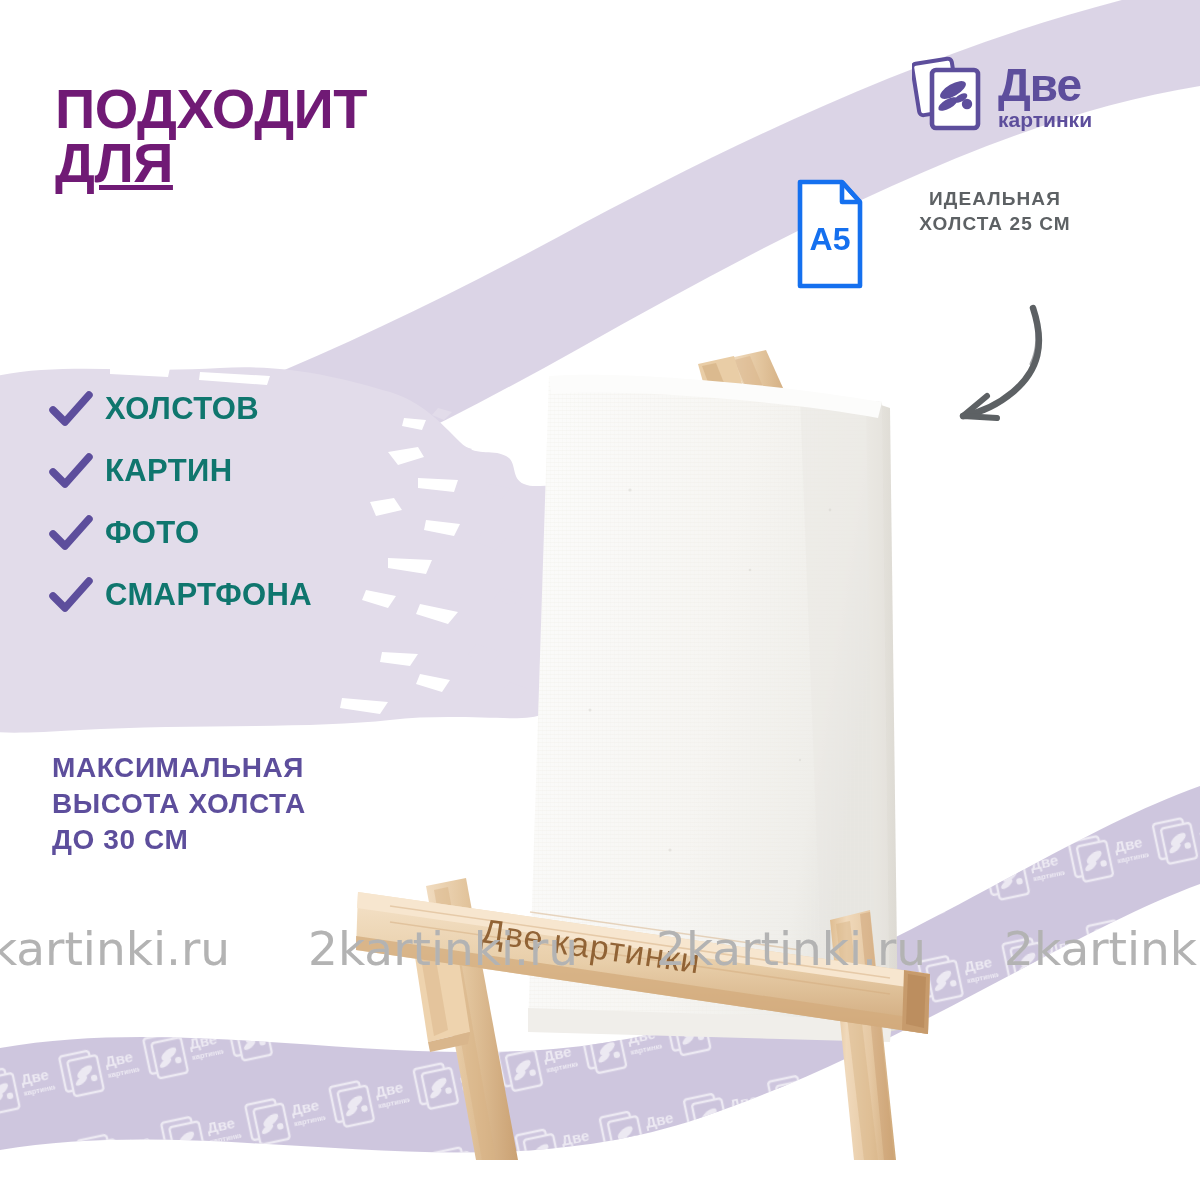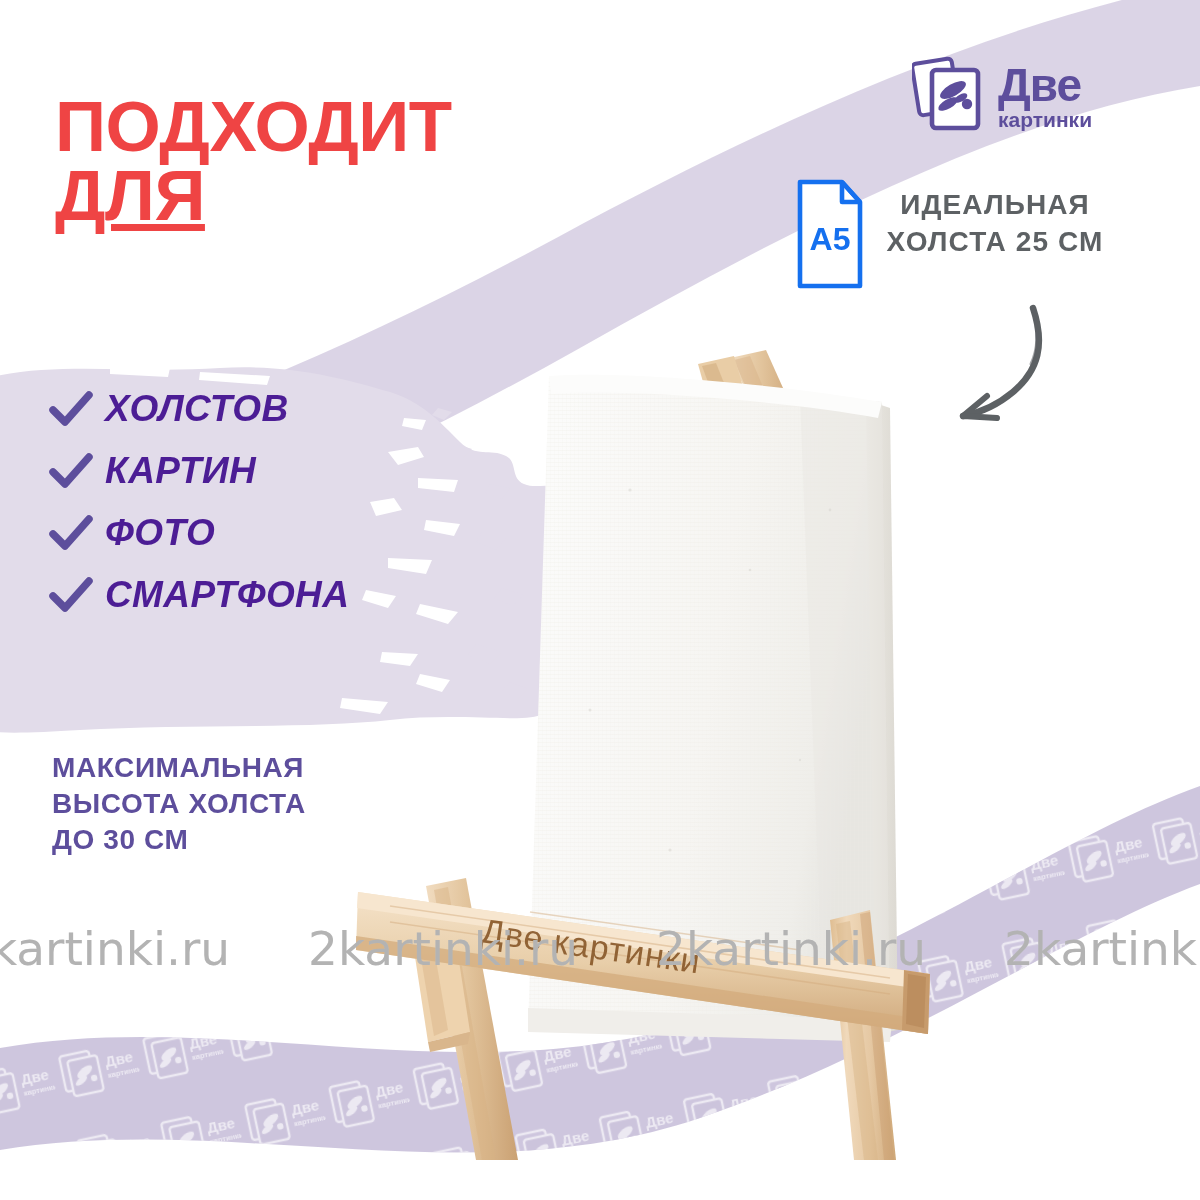--- a/index.html
+++ b/index.html
@@ -13,53 +13,53 @@
 
   
   .swoosh-layer{position:absolute;inset:0;pointer-events:none;}
 
   
   .brush-swatch{position:absolute;left:-10px;top:352px;width:640px;height:390px;}
 
   
   .headline{
     position:absolute;left:55px;top:44px;width:700px;
-    color:#ef4444;font-weight:700;font-size:71px;line-height:0.98;
+    color:#701a75;font-weight:700;font-size:56px;line-height:0.98;
     letter-spacing:-0.5px;text-transform:uppercase;
     font-stretch:condensed;
   }
   .headline .l2{display:block;text-decoration:underline;}
 
   
   .logo{position:absolute;left:912px;top:48px;width:218px;height:96px;display:flex;align-items:center;gap:10px;}
   .logo-mark{width:76px;height:84px;flex:0 0 auto;}
   .logo-word{display:flex;flex-direction:column;justify-content:center;line-height:1;}
   .logo-dve{font-size:46px;font-weight:700;color:#5d4e9c;letter-spacing:-1px;}
   .logo-kartinki{font-size:21px;font-weight:700;color:#5d4e9c;letter-spacing:0px;margin-top:1px;}
 
   
   .a5-badge{position:absolute;left:796px;top:178px;display:flex;align-items:flex-start;gap:22px;}
   .a5-icon{width:68px;height:112px;flex:0 0 auto;}
   .a5-text{
-    color:#5d6164;font-size:28px;font-weight:700;line-height:1.33;
+    color:#5d6164;font-size:19px;font-weight:700;line-height:1.33;
     letter-spacing:1.1px;text-transform:uppercase;text-align:center;padding-top:8px;
     width:218px;
   }
   .a5-text span{display:block;}
 
   
   .arrow-wrap{position:absolute;left:935px;top:292px;width:165px;height:140px;}
 
   
   .feature-list{position:absolute;left:48px;top:378px;width:430px;}
   .feature-row{display:flex;align-items:center;height:62px;}
   .tick{width:46px;height:40px;flex:0 0 auto;margin-right:11px;}
   .feature-label{
-    color:#4c1d95;font-size:37px;font-weight:700;letter-spacing:0.4px;
-    text-transform:uppercase;white-space:nowrap;font-style:italic;
+    color:#0f766e;font-size:31px;font-weight:700;letter-spacing:0.4px;
+    text-transform:uppercase;white-space:nowrap;
   }
 
   
   .max-note{
     position:absolute;left:52px;top:750px;width:400px;
     color:#5d4e9c;font-size:28px;font-weight:700;line-height:1.29;
     letter-spacing:0.6px;text-transform:uppercase;
   }
   .max-note span{display:block;}
 

